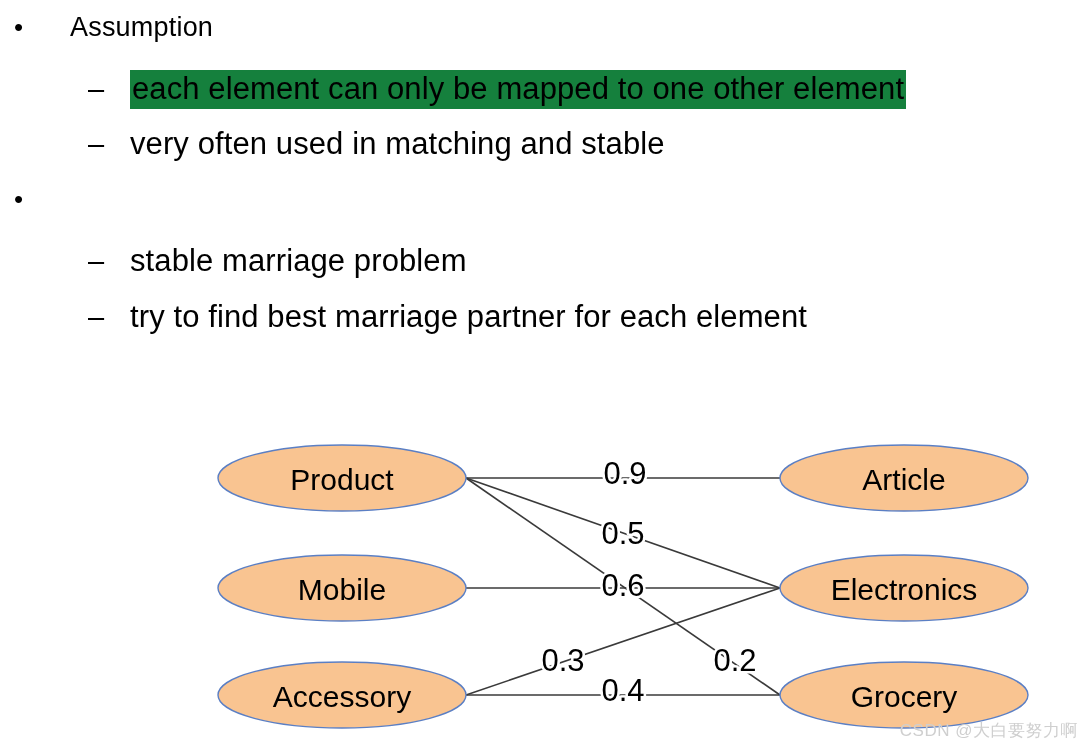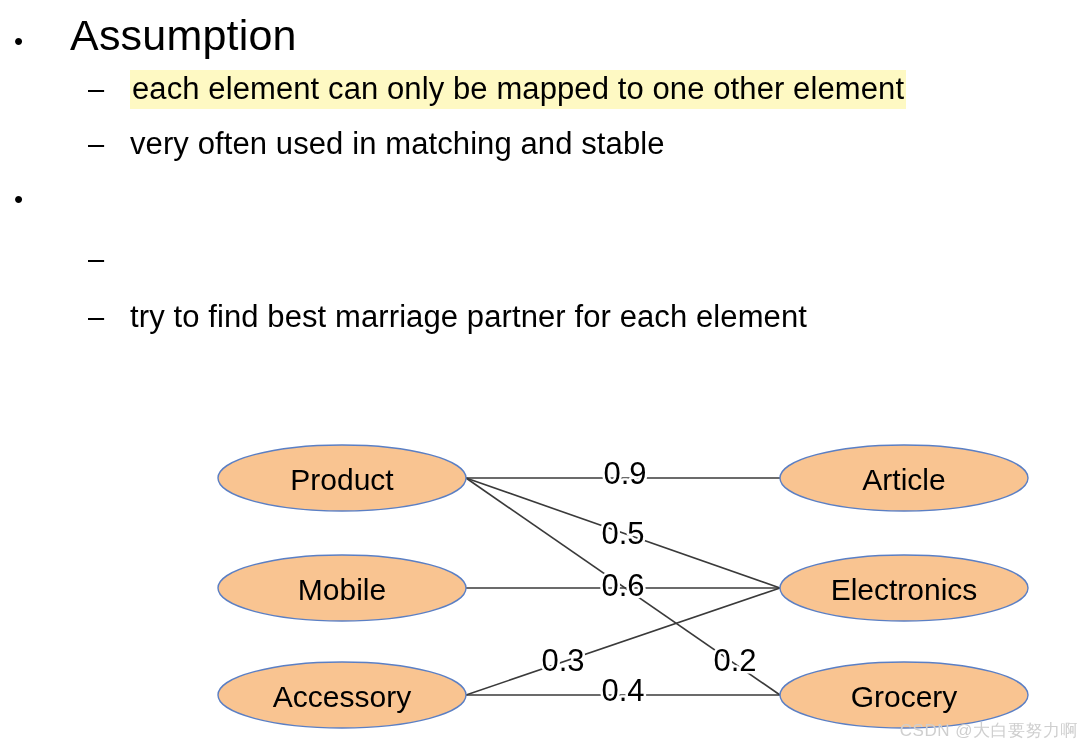--- a/index.html
+++ b/index.html
@@ -34,21 +34,21 @@
     white-space: nowrap;
   }
   .bullet-l1 .marker {
     width: 56px;
     font-size: 26px;
     line-height: 1;
     color: #000;
     flex: 0 0 56px;
   }
   .bullet-l1 .txt {
-    font-size: 43px;
+    font-size: 27px;
     line-height: 1;
     letter-spacing: 0.2px;
     text-align: center;
   }
 
   .bullet-l2 {
     position: absolute;
     left: 88px;
     display: flex;
     align-items: baseline;
@@ -59,21 +59,21 @@
     font-size: 29px;
     line-height: 1;
     flex: 0 0 42px;
   }
   .bullet-l2 .txt {
     font-size: 31px;
     line-height: 1;
     letter-spacing: 0.1px;
   }
   .bullet-l2 .txt.hl {
-    background: #fef9c3;
+    background: #15803d;
     padding: 3px 2px 5px 2px;
   }
 
   
   .diagram {
     position: absolute;
     left: 0;
     top: 0;
     width: 1088px;
     height: 556px;
@@ -133,20 +133,21 @@
     <span class="marker">–</span>
     <span class="txt">very often used in matching and stable</span>
   </div>
 
   <div class="bullet-l1" style="top:186px;">
     <span class="marker">•</span>
   </div>
 
   <div class="bullet-l2" style="top:245px;">
     <span class="marker">–</span>
+    <span class="txt">stable marriage problem</span>
   </div>
 
   <div class="bullet-l2" style="top:301px;">
     <span class="marker">–</span>
     <span class="txt">try to find best marriage partner for each element</span>
   </div>
 
 </div>
 
 <div class="diagram">

